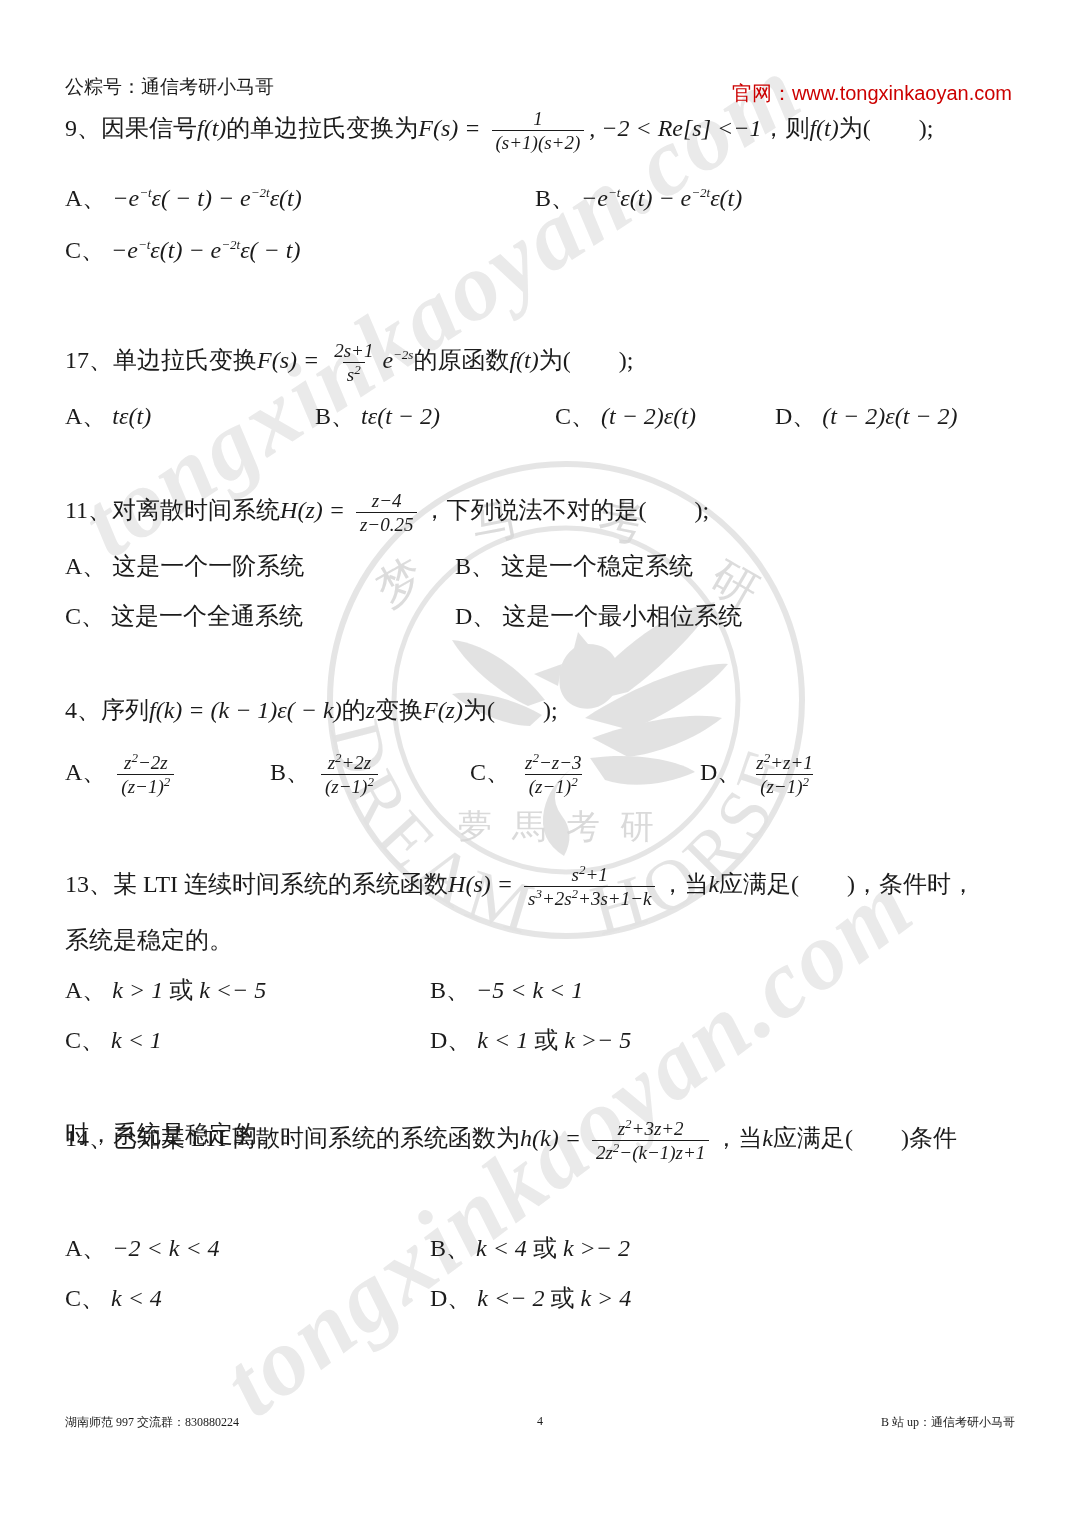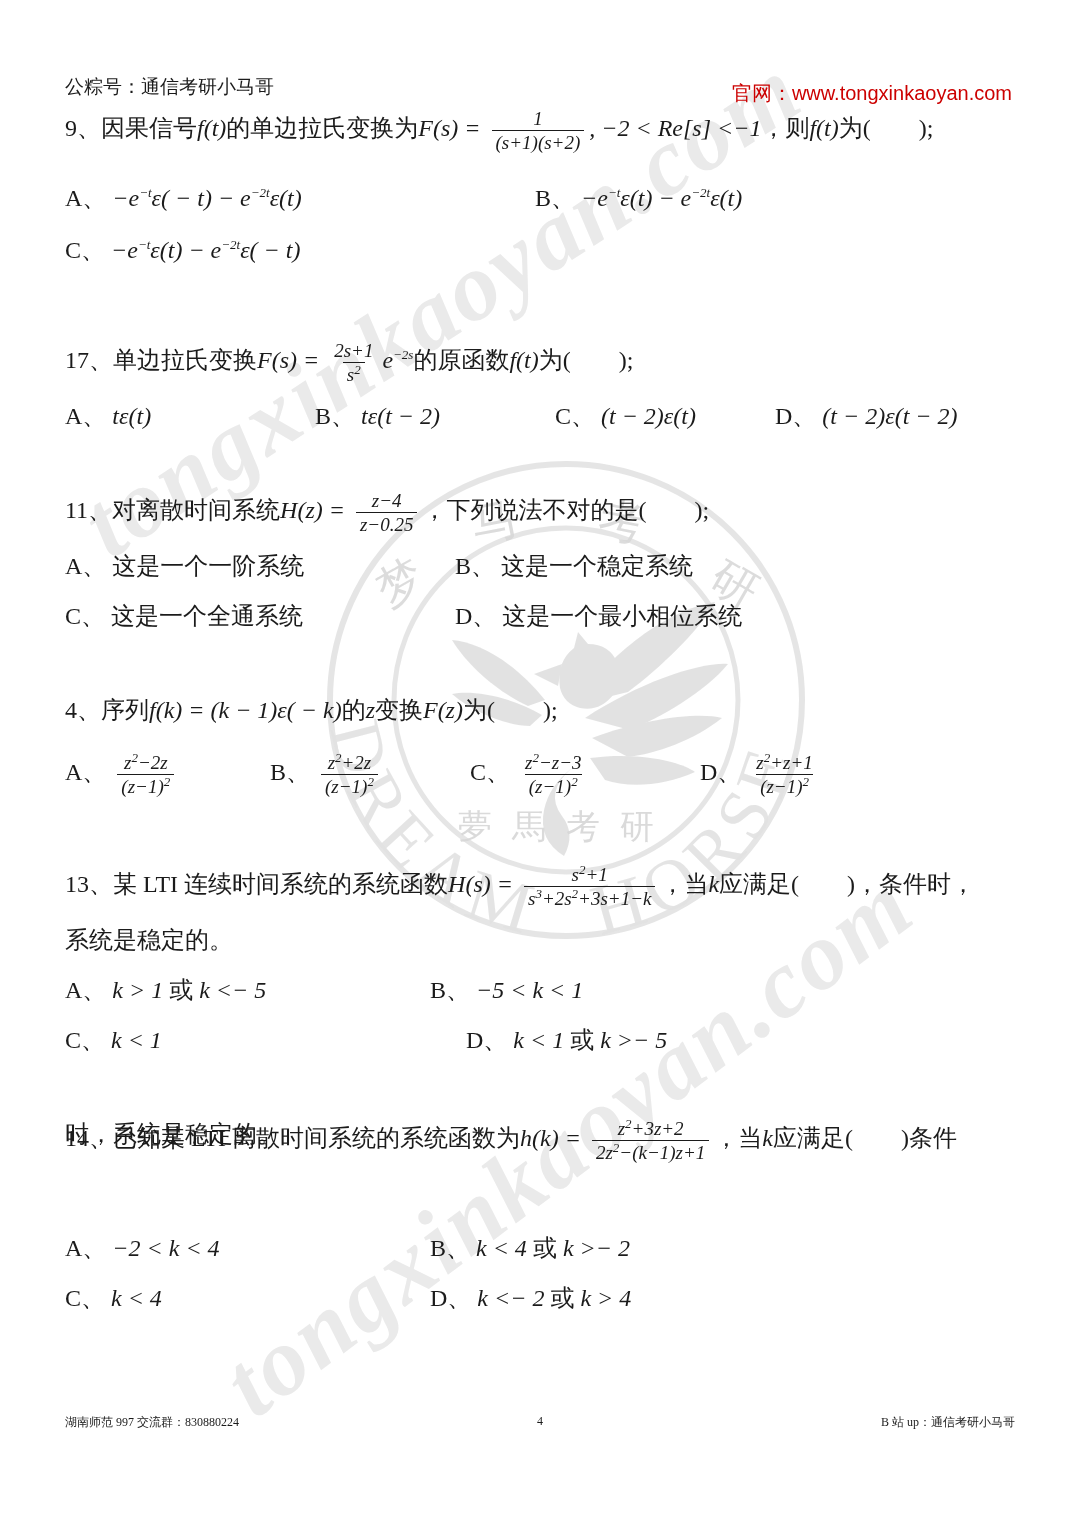--- a/index.html
+++ b/index.html
@@ -45,21 +45,21 @@
   .q10cols .opt:nth-child(1){width:250px;}
   .q10cols .opt:nth-child(2){width:240px;}
   .q10cols .opt:nth-child(3){width:220px;}
   .q12cols .opt:nth-child(1){width:205px;}
   .q12cols .opt:nth-child(2){width:200px;}
   .q12cols .opt:nth-child(3){width:230px;}
   #q9s{top:96px;}   #q9r1{top:178px;} #q9r2{top:230px;}
   #q10s{top:328px;} #q10r1{top:394px;line-height:44px;}
   #q11s{top:478px;} #q11r1{top:546px;} #q11r2{top:596px;}
   #q12s{top:692px;} #q12r1{top:736px;}
-  #q13s{top:852px;} #q13s2{top:922px;} #q13r1{top:970px;} #q13r2{top:1020px;gap:36px;}
+  #q13s{top:852px;} #q13s2{top:922px;} #q13r1{top:970px;} #q13r2{top:1020px;}
   #q14s{top:1106px;} #q14s2{top:1116px;} #q14r1{top:1228px;} #q14r2{top:1278px;}
   .ftr{position:absolute;top:1414px;font-size:12px;z-index:2;white-space:nowrap;}
   #ftr-left{left:65px;}
   #ftr-center{left:0;right:0;text-align:center;}
   #ftr-right{right:65px;}
   
   .m{font-family:"Liberation Serif",serif;font-style:italic;}
   .txt{font-style:normal;}
   sup.m{font-size:13px;line-height:0;vertical-align:super;}
   .frac{

